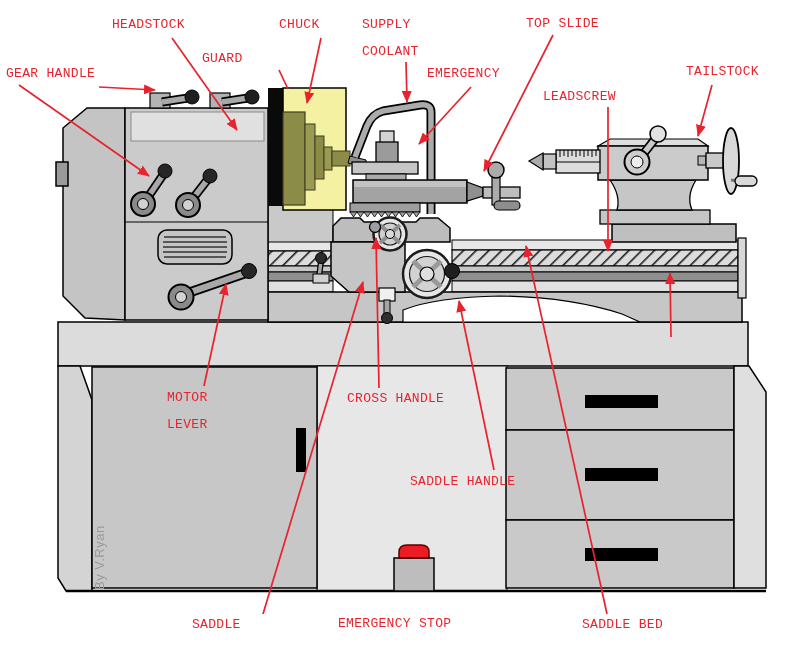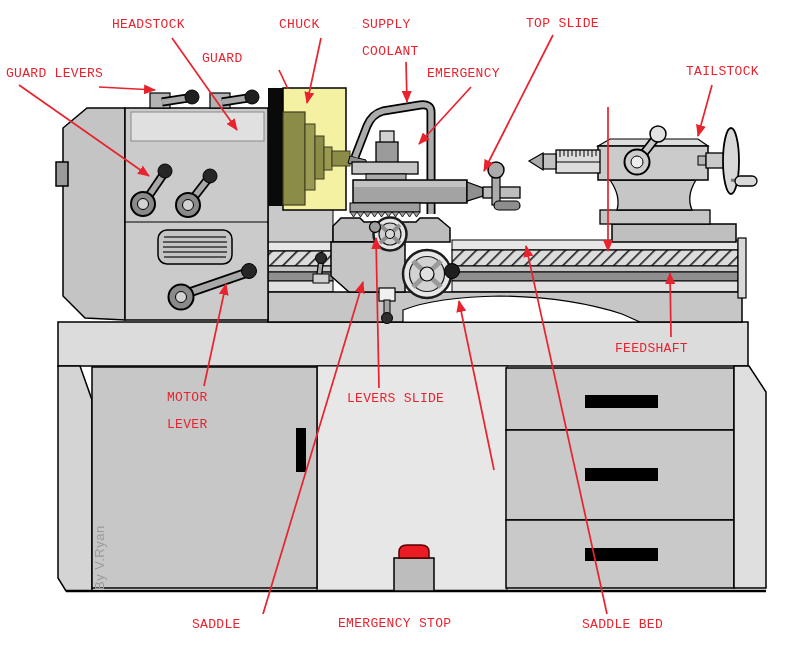--- a/index.html
+++ b/index.html
@@ -255,36 +255,37 @@
     <line class="ann" x1="712" y1="85" x2="698" y2="136" marker-end="url(#arrow)"></line>
     <line class="ann" x1="671" y1="337" x2="670" y2="273" marker-end="url(#arrow)"></line>
     <line class="ann" x1="607" y1="614" x2="526" y2="246" marker-end="url(#arrow)"></line>
     <line class="ann" x1="204" y1="386" x2="226" y2="284" marker-end="url(#arrow)"></line>
     <line class="ann" x1="379" y1="388" x2="376" y2="238" marker-end="url(#arrow)"></line>
     <line class="ann" x1="263" y1="614" x2="363" y2="282" marker-end="url(#arrow)"></line>
     <line class="ann" x1="494" y1="470" x2="459" y2="301" marker-end="url(#arrow)"></line>
   </g>
 </svg>
 
-<div class="lbl" style="left:6px;top:60px">GUARD LEVERS</div>
+<div class="lbl" style="left:6px;top:60px">GEAR HANDLE</div>
 <div class="lbl" style="left:112px;top:11px">HEADSTOCK</div>
 <div class="lbl" style="left:202px;top:45px">GUARD</div>
 <div class="lbl" style="left:279px;top:11px">CHUCK</div>
 <div class="lbl" style="left:362px;top:11px">
   <div>SUPPLY</div>
   <div>COOLANT</div>
 </div>
 <div class="lbl" style="left:427px;top:60px">EMERGENCY</div>
 <div class="lbl" style="left:526px;top:10px">TOP SLIDE</div>
+<div class="lbl" style="left:543px;top:83px">LEADSCREW</div>
 <div class="lbl" style="left:686px;top:58px">TAILSTOCK</div>
-<div class="lbl" style="left:615px;top:335px">FEEDSHAFT</div>
 <div class="lbl" style="left:167px;top:384px">
   <div>MOTOR</div>
   <div>LEVER</div>
 </div>
-<div class="lbl" style="left:347px;top:385px">LEVERS SLIDE</div>
+<div class="lbl" style="left:347px;top:385px">CROSS HANDLE</div>
+<div class="lbl" style="left:410px;top:468px">SADDLE HANDLE</div>
 <div class="lbl" style="left:338px;top:610px">EMERGENCY STOP</div>
 <div class="lbl" style="left:192px;top:611px">SADDLE</div>
 <div class="lbl" style="left:582px;top:611px">SADDLE BED</div>
 
 <div class="credit">By V.Ryan</div>
 
 </div>
 
 </body></html>

